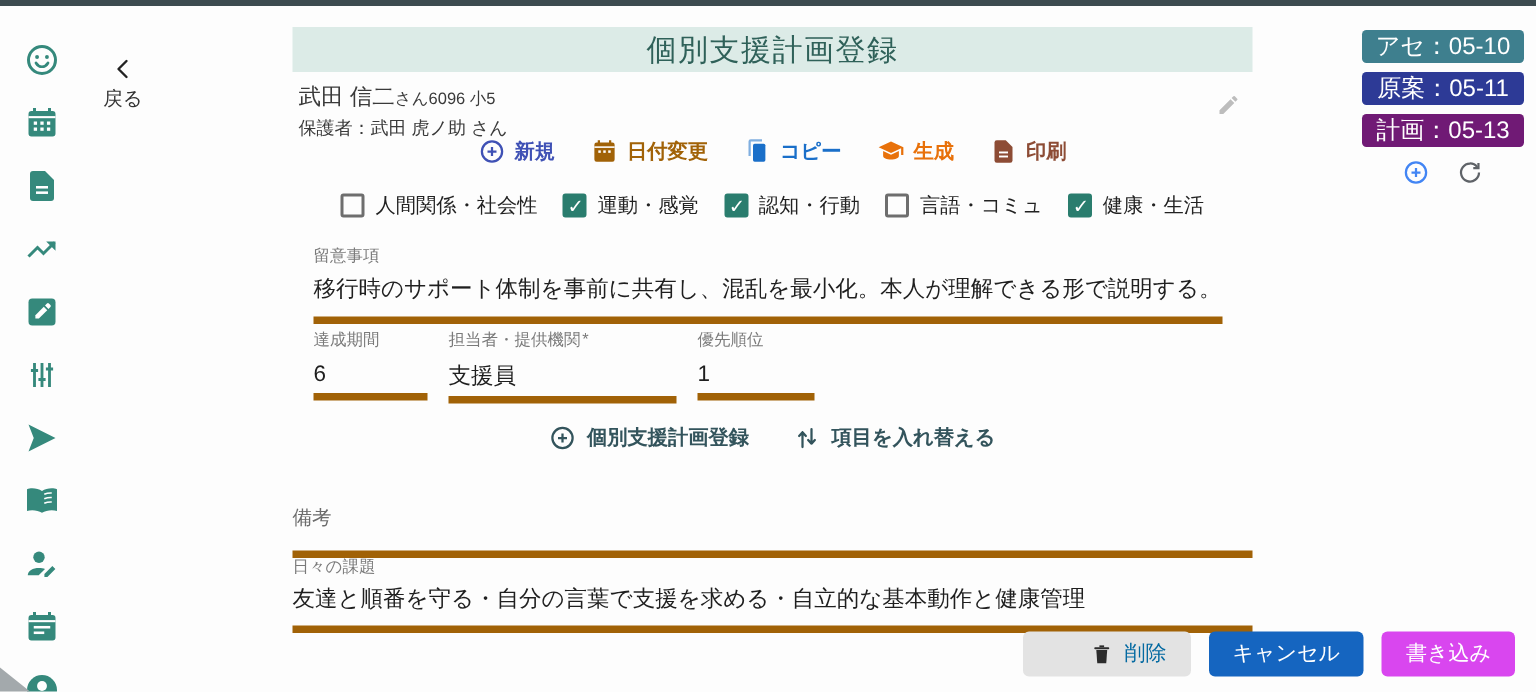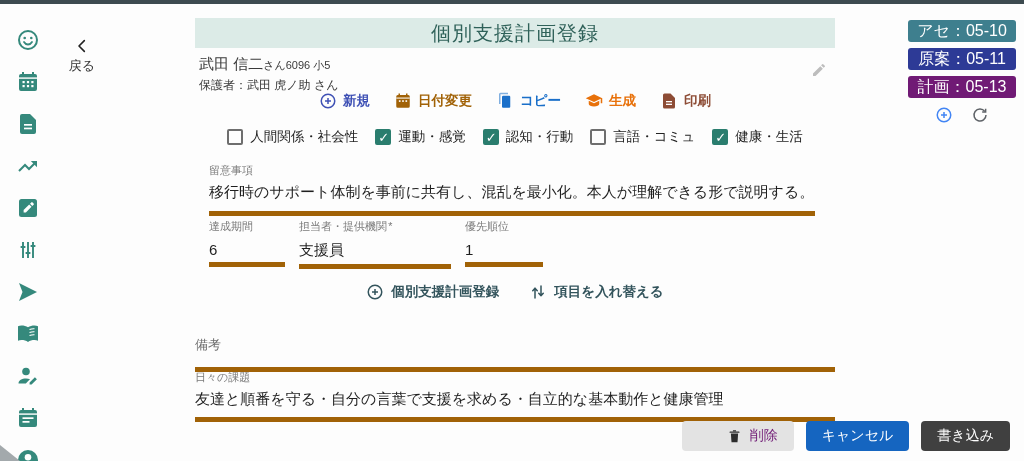--- a/index.html
+++ b/index.html
@@ -65,24 +65,24 @@
   .f-remarks { position:absolute; left:0; top:318px; width:640px; }
   .f-remarks .fld-line { margin-top:13px; }
   .f-daily { position:absolute; left:0; top:352px; width:640px; }
   .f-daily .fld-line { padding-bottom:8px; }
 
   
   .footer { position:absolute; right:14px; bottom:10px; display:flex; gap:12px; }
   .btn { height:30px; border-radius:4px; border:none; font-size:14px; padding:0 16px;
     display:flex; align-items:center; gap:8px; cursor:pointer;
     font-family:"Liberation Sans","DejaVu Sans",sans-serif; }
-  .btn-del { background:#e3e3e3; color:#701a75;padding-left:45px; }
+  .btn-del { background:#e3e3e3; color:#0369a1;padding-left:45px; }
   .btn-del .icon { width:15px; height:15px; color:#2c2c2c; }
   .btn-cancel { background:#1565c0; color:#fff; }
-  .btn-write { background:#404040; color:#fff; }
+  .btn-write { background:#d946ef; color:#fff; }
 
   
   .side-tabs { position:absolute; right:8px; top:20px; width:108px; }
   .stab { width:108px; height:22px; border-radius:3px; margin-bottom:6px; color:#fff;
     font-size:16px; display:flex; align-items:center; justify-content:center;
     cursor:pointer; white-space:nowrap; }
   .stab-ase { background:#3e7f8e; } .stab-gen { background:#2d3a96; }
   .stab-tan { background:#857a1e; } .stab-kei { background:#701a75; }
   .side-icons { display:flex; justify-content:center; gap:18px; margin-top:8px; }
   .side-icons .icon { width:18px; height:18px; cursor:pointer; }

